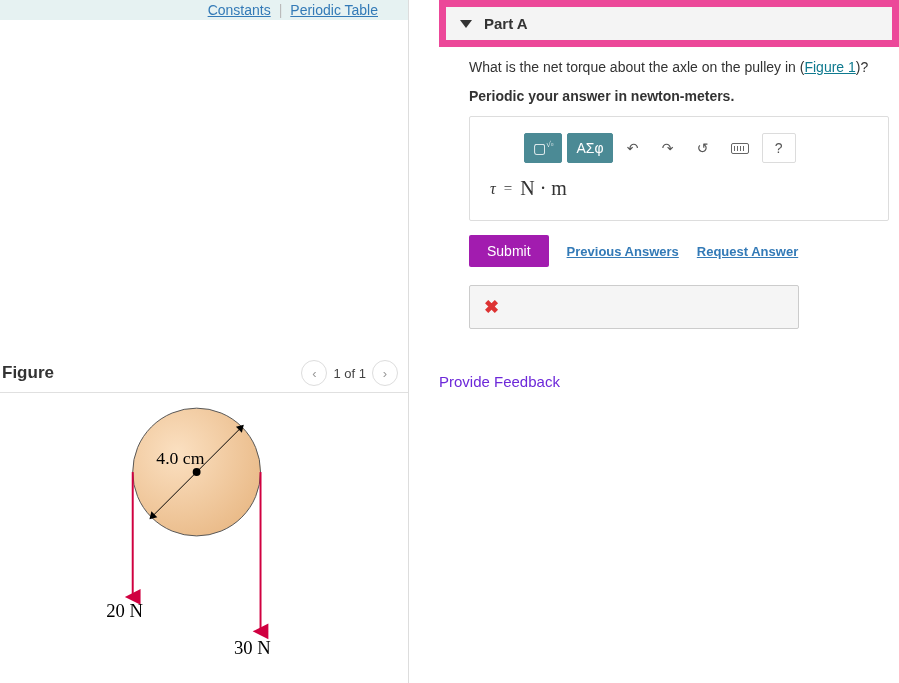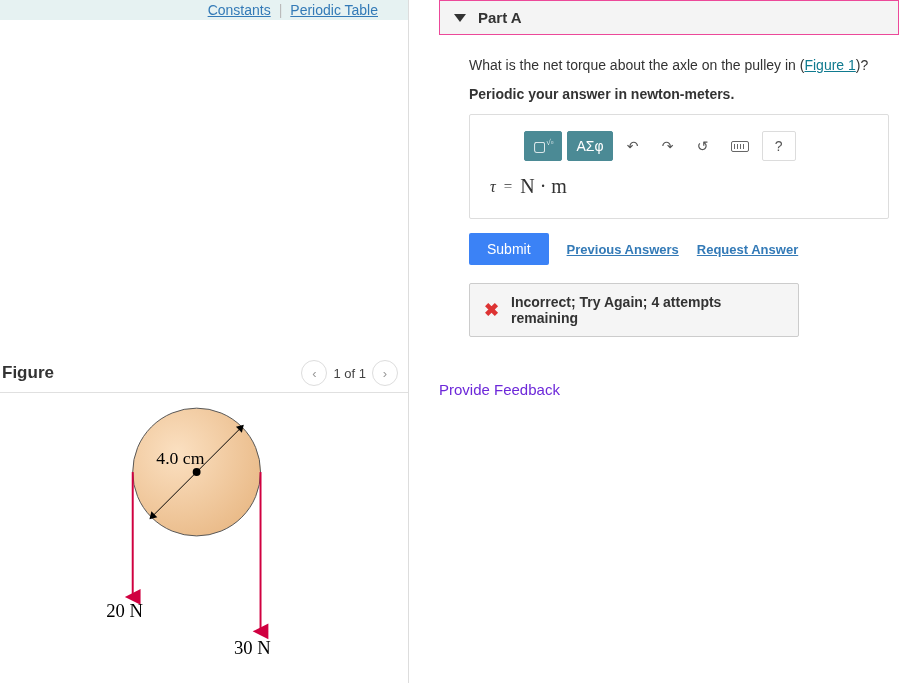--- a/index.html
+++ b/index.html
@@ -16,21 +16,21 @@
 
   .figure-header{display:flex; justify-content:space-between; align-items:center; margin-top:340px; padding:0 10px 6px 2px; border-bottom:1px solid #e0e0e0;}
   .figure-title{font-weight:bold; font-size:17px; color:#333;}
   .nav-group{display:flex; align-items:center; gap:6px;}
   .nav-btn{width:26px; height:26px; border:1px solid #ddd; border-radius:50%; background:#fff; display:flex; align-items:center; justify-content:center; color:#999; font-size:13px; cursor:pointer;}
   .nav-count{font-size:13px; color:#444;}
 
   .figure-area{width:100%; height:280px; position:relative;}
 
   
-  .part-header{background:#f4f4f4; border:1px solid #ec4899; padding:8px 14px; display:flex; align-items:center; gap:12px; margin-bottom:20px;}
+  .part-header{background:#f4f4f4; border:7px solid #ec4899; padding:8px 14px; display:flex; align-items:center; gap:12px; margin-bottom:10px;}
   .caret{display:inline-block; width:0; height:0; border-left:6px solid transparent; border-right:6px solid transparent; border-top:8px solid #333;}
   .part-title{font-weight:bold; font-size:15px;}
 
   .question-body{padding-left:30px; padding-right:10px;}
   .question-text{font-size:14px; margin-bottom:10px; line-height:1.5;}
   .fig-link{color:#0f7a8f;}
   .instr{font-weight:bold; font-size:14px; margin-bottom:12px;}
 
   .answer-box{border:1px solid #ddd; border-radius:2px; padding:16px 20px 20px; margin-bottom:14px; width:420px;}
   .toolbar{display:flex; gap:5px; align-items:center; margin-bottom:14px; margin-left:34px;}
@@ -39,21 +39,21 @@
   .tb-btn.ghost{background:transparent; border:none; color:#555; min-width:30px;}
   .symbol-sqrt{font-family: "Times New Roman", serif;}
 
   .input-row{display:flex; align-items:center; gap:8px;}
   .var{font-family:"Times New Roman", serif; font-style:italic; font-size:16px;}
   .eq{font-family:"Times New Roman", serif; font-size:15px;}
   .answer-input{flex:1; border:2px solid #4b8a95; height:38px; padding:4px 8px; font-size:18px; color:#555; outline:none;}
   .units{font-family:"Times New Roman", serif; font-size:20px;}
 
   .action-row{display:flex; align-items:center; gap:18px; margin-bottom:18px;}
-  .submit-btn{background:#3b82f6; color:#fff; border:none; border-radius:2px; height:32px; padding:0 18px; font-size:14px; cursor:pointer;}
+  .submit-btn{background:#a21caf; color:#fff; border:none; border-radius:2px; height:32px; padding:0 18px; font-size:14px; cursor:pointer;}
   .action-link{color:#337ab7; font-weight:bold; font-size:13px;text-decoration:underline;}
 
   .feedback-bar{border:1px solid #ccc; background:#f5f5f5; border-radius:2px; padding:10px 14px; display:flex; align-items:center; gap:12px; width:330px;}
   .x-icon{color:#d33; font-size:18px; font-weight:bold;}
   .feedback-text{font-weight:bold; font-size:14px;}
 
   .provide{color:#6d28d9; font-size:15px; margin-top:44px;}
   
   .kbd-icon{display:inline-block; width:18px; height:11px; border:1px solid #666; border-radius:2px; position:relative;}
   .kbd-icon::after{content:""; position:absolute; top:2px; left:2px; right:2px; bottom:2px; background:repeating-linear-gradient(90deg,#666 0 1px, transparent 1px 3px);}
@@ -143,19 +143,18 @@
       </div>
 
       <div class="action-row">
         <button class="submit-btn">Submit</button>
         <a href="#" class="action-link">Previous Answers</a>
         <a href="#" class="action-link">Request Answer</a>
       </div>
 
       <div class="feedback-bar">
         <span class="x-icon">✖</span>
-        <span class="feedback-text">Incorrect; Try Again; 4 attempts remaining</span>
       </div>
     </div>
 
     <div class="provide">Provide Feedback</div>
   </div>
 </div>
 
 </body></html>

